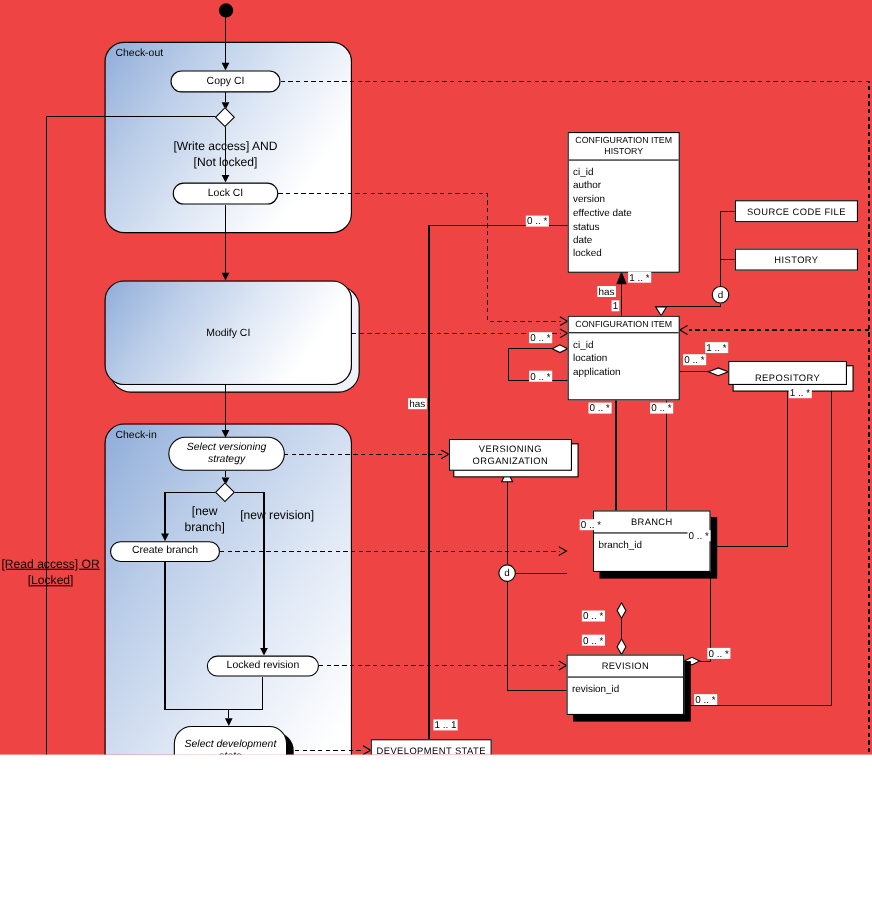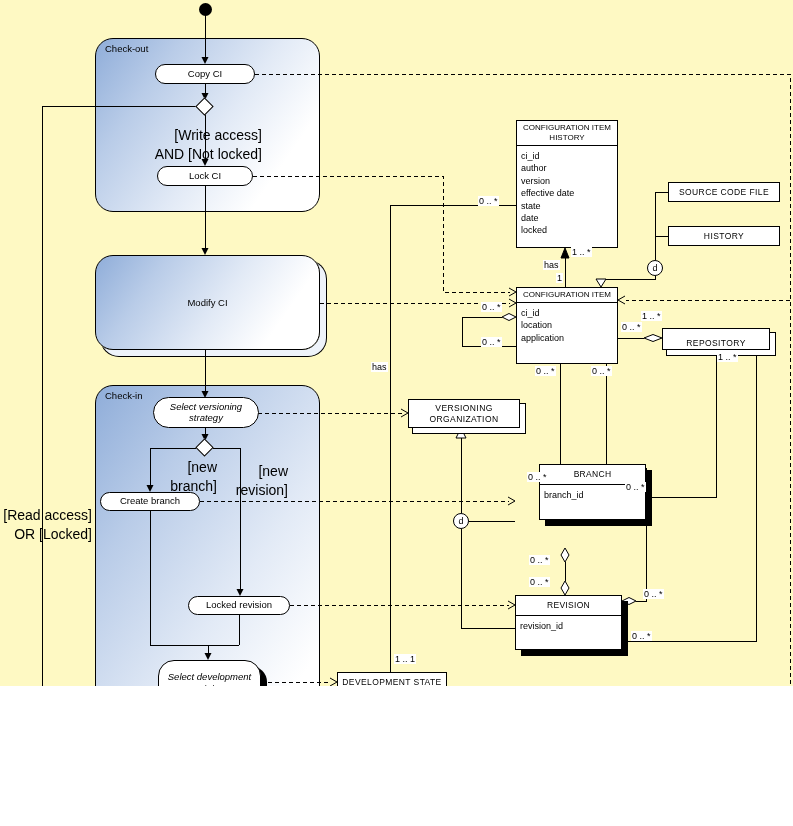--- a/index.html
+++ b/index.html
@@ -1,17 +1,17 @@
 <!DOCTYPE html>
 <html><head>
 <meta charset="utf-8">
 <style>
   * { margin:0; padding:0; box-sizing:border-box; }
   body { background:#fff; color:#000; font-family:"Liberation Sans", sans-serif; }
-  .canvas { position:relative; width:793px; height:686px; background:#fef9c3; overflow:hidden; }
+  .canvas { position:relative; width:793px; height:686px; background:#ef4444; overflow:hidden; }
   .edges { position:absolute; left:0; top:0; z-index:1; pointer-events:none; }
   .container { position:absolute; z-index:0; border:1px solid #000; border-radius:18px;
     background:linear-gradient(125deg,#8fadd9 0%,#b9cce8 25%,#e2eaf6 55%,#ffffff 80%); }
   .clabel { position:absolute; left:9px; top:4px; font-size:9.5px; }
   .stackedM { box-shadow:6px 6px 0 0 #eef3fa, 6px 6px 0 1px #000; }
   .pill { position:absolute; z-index:2; display:flex; align-items:center; justify-content:center;
     text-align:center; background:#fff; border:1px solid #000; border-radius:12px;
     font-size:9.5px; line-height:1.15; }
   .biground { border-radius:16px;font-style:italic; }
   .shadowed { box-shadow:6px 6px 0 0 #000; }
@@ -19,21 +19,21 @@
     border:1px solid #000; transform:rotate(45deg); }
   .ent { position:absolute; z-index:2; background:#fff; border:1px solid #000; font-size:9px; overflow:hidden; }
   .ehdr { border-bottom:1px solid #000; text-align:center; font-size:8px; padding:2px 1px; line-height:1.25; }
   .ebody { padding:4px 0 2px 4px; }
   .attr { line-height:12.4px; }
   .cap { position:absolute; z-index:2; background:#fff; border:1px solid #000; display:flex;
     align-items:center; justify-content:center; text-align:center; font-size:8.5px;
     letter-spacing:.4px; line-height:1.25; }
   .stacked { box-shadow:5px 5px 0 0 #fff, 5px 5px 0 1px #000; }
   .m { position:absolute; z-index:3; font-size:9px; background:#fff; padding:0 1px; white-space:nowrap; }
-  .guard { position:absolute; z-index:2; font-size:14px; text-align:right; line-height:1.35; }
+  .guard { position:absolute; z-index:2; font-size:11px; text-align:center; line-height:1.35; }
   .node-init { position:absolute; z-index:2; width:13px; height:13px; border-radius:50%; background:#000; }
   .node-final { position:absolute; z-index:2; width:16px; height:16px; border-radius:50%;
     background:#fff; border:1px solid #000; display:flex; align-items:center; justify-content:center; }
   .node-final .dot { width:8px; height:8px; border-radius:50%; background:#000; }
   .dcircle { position:absolute; z-index:2; width:16px; height:16px; border-radius:50%;
     background:#fff; border:1px solid #000; display:flex; align-items:center; justify-content:center; font-size:9px; }
 </style>
 </head>
 <body>
 
@@ -165,30 +165,30 @@
     <span>Write CI</span>
   </div>
   <div class="pill" style="left:152px;top:765px;width:106px;height:19px;">
     <span>Release lock</span>
   </div>
 
   <div class="node-final" style="left:197px;top:807px;">
       <div class="dot"></div>
     </div>
 
-  <div class="guard" style="left:0px;top:506px;width:92px;">[Read access] OR [Locked]</div>
+  <div class="guard" style="left:0px;top:506px;width:92px;text-decoration:underline;">[Read access] OR [Locked]</div>
 
   <div class="ent" style="left:516px;top:120px;width:102px;height:128px;">
     <div class="ehdr">CONFIGURATION ITEM HISTORY</div>
     <div class="ebody">
       <div class="attr">ci_id</div>
       <div class="attr">author</div>
       <div class="attr">version</div>
       <div class="attr">effective date</div>
-      <div class="attr">state</div>
+      <div class="attr">status</div>
       <div class="attr">date</div>
       <div class="attr">locked</div>
     </div>
   </div>
 
   <div class="ent" style="left:516px;top:287px;width:102px;height:77px;">
     <div class="ehdr">CONFIGURATION ITEM</div>
     <div class="ebody">
       <div class="attr">ci_id</div>
       <div class="attr">location</div>

